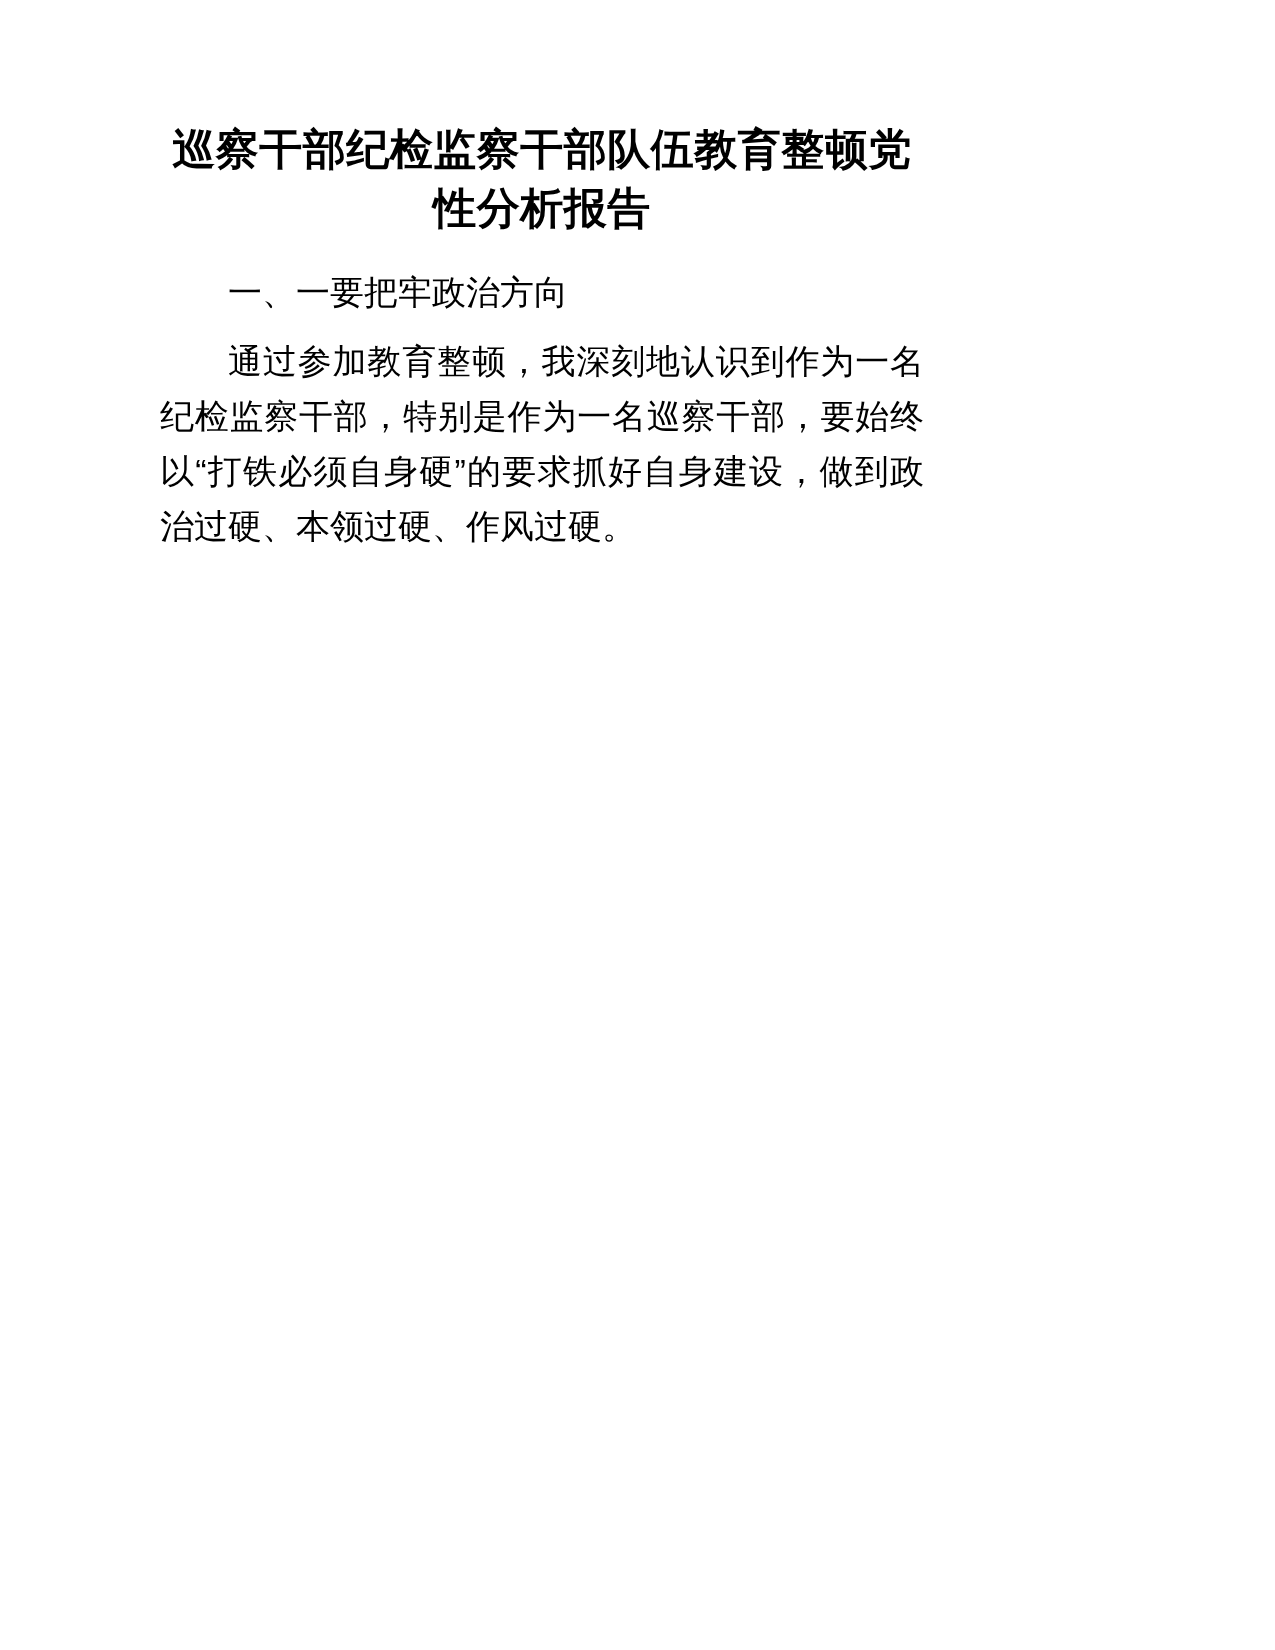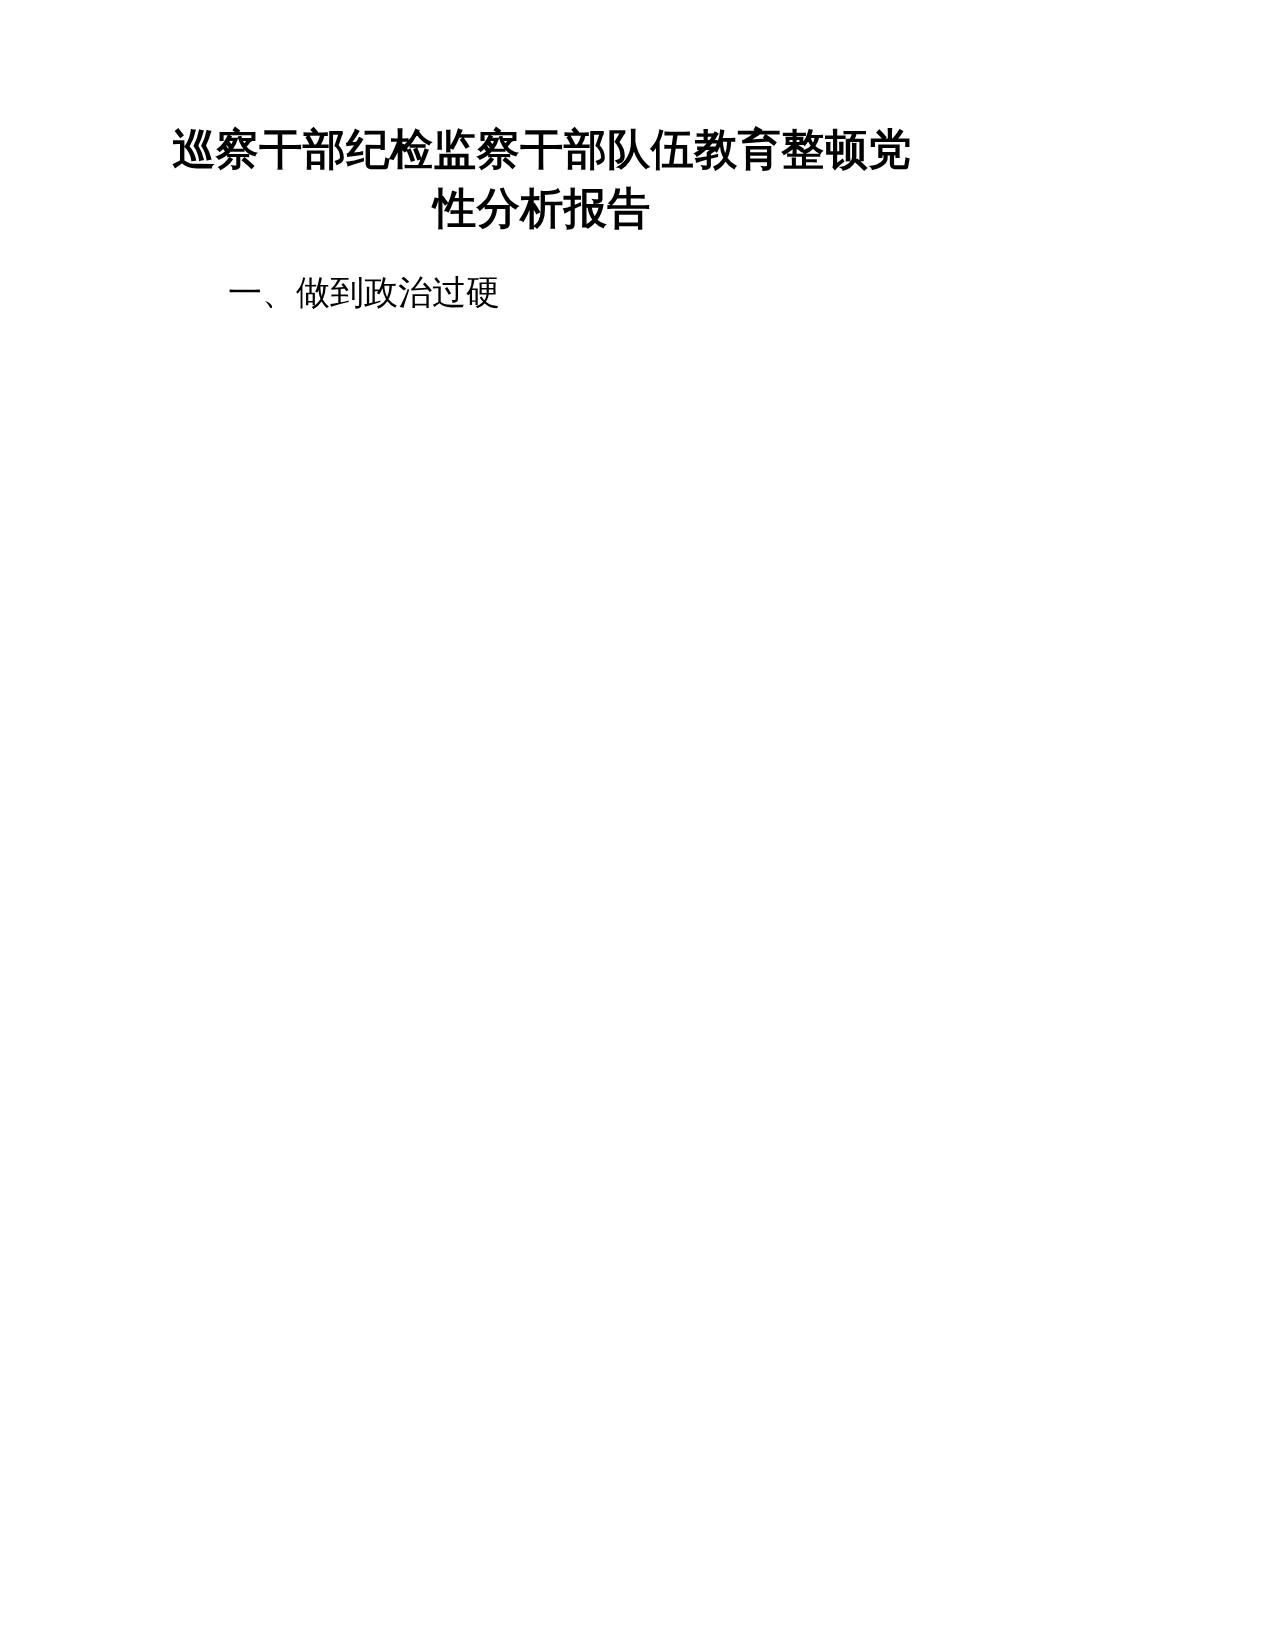--- a/index.html
+++ b/index.html
@@ -43,17 +43,18 @@
   }
 </style>
 </head>
 <body>
 
 <div class="page">
 
   <h1 class="doc-title">巡察干部纪检监察干部队伍教育整顿党性分析报告</h1>
 
 
-  <p class="para heading">一、做到政治过硬</p>
+  <p class="para heading">一、一要把牢政治方向</p>
 
+  <p class="para">通过参加教育整顿，我深刻地认识到作为一名纪检监察干部，特别是作为一名巡察干部，要始终以“打铁必须自身硬”的要求抓好自身建设，做到政治过硬、本领过硬、作风过硬。</p>
 
 
 </div>
 
 </body></html>

